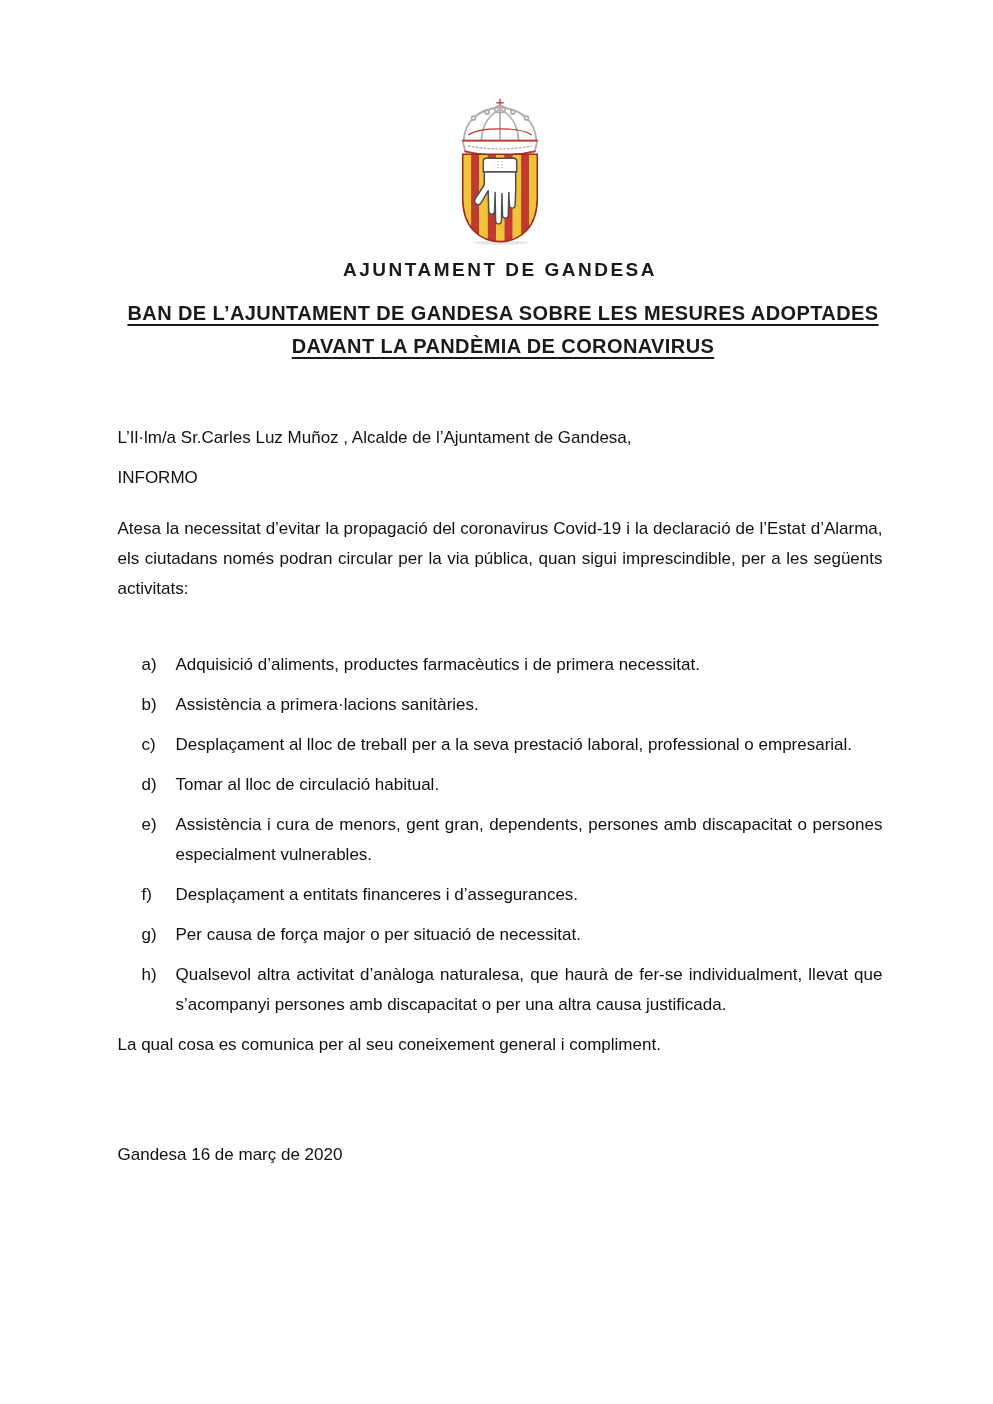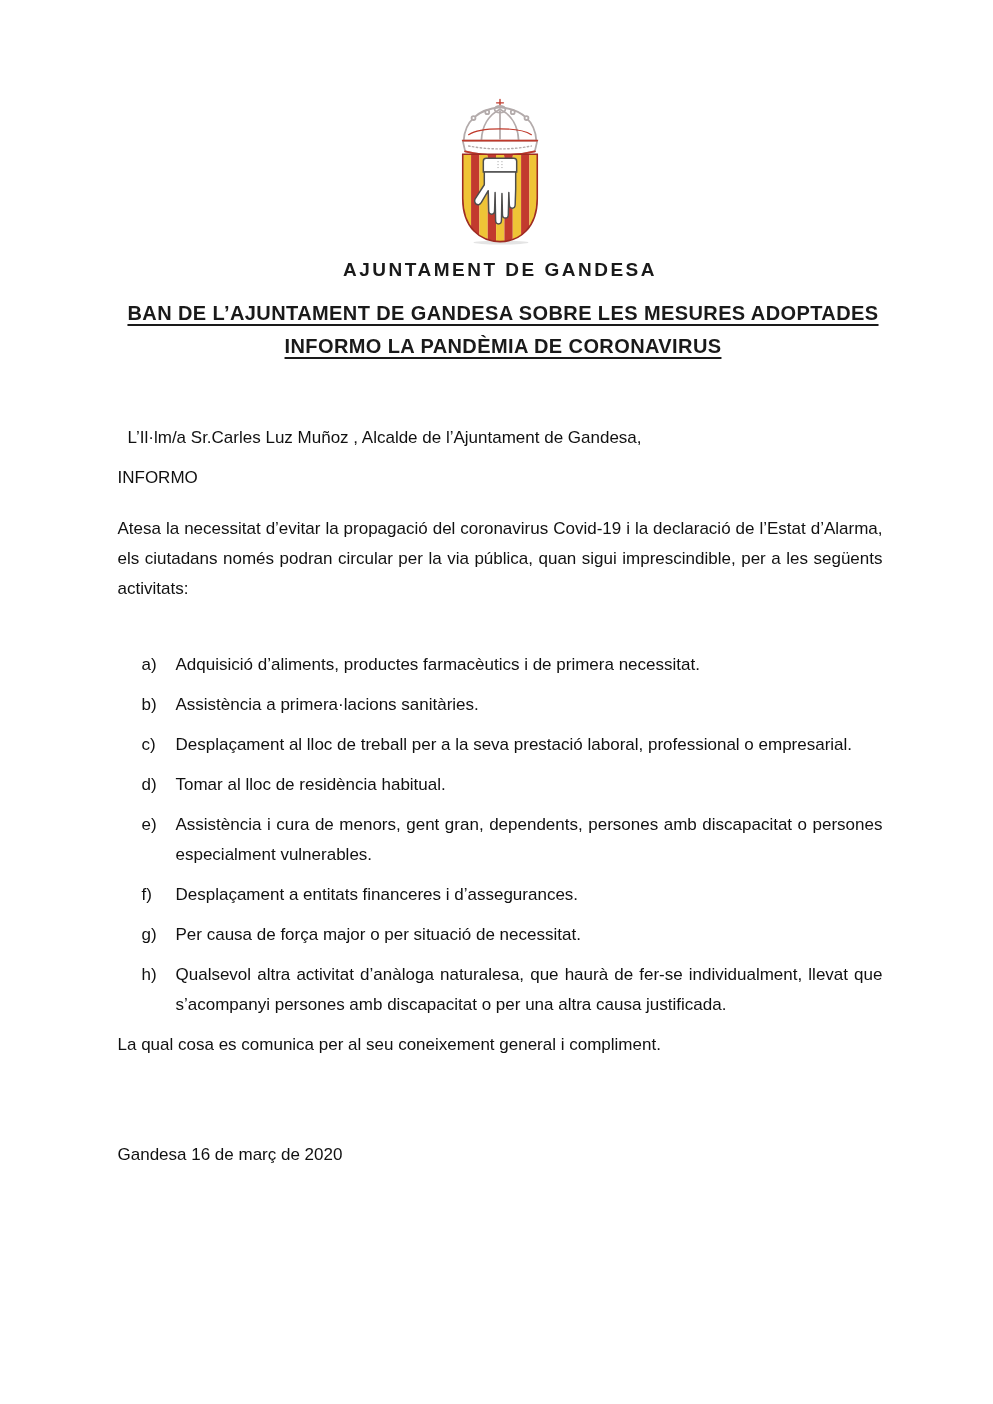--- a/index.html
+++ b/index.html
@@ -29,21 +29,21 @@
     margin-top: 16px;
     text-align: center;
     font-weight: bold;
     font-size: 20px;
     letter-spacing: 0.4px;
     line-height: 33px;
     color: #1a1a1a;
   }
   .doc-title .uline { text-decoration: underline; text-decoration-thickness: 2px; text-underline-offset: 4px; margin-left: 6px; }
   .body-text { font-size: 17px; line-height: 30px; }
-  .salutation { margin-top: 60px; margin-left: 10px; }
+  .salutation { margin-top: 60px; }
   .informo { margin-top: 10px; }
   .para-justify { text-align: justify; }
   .intro-para { margin-top: 21px; }
   .activities { margin-top: 46px; }
   .activity {
     display: grid;
     grid-template-columns: 34px 1fr;
     padding-left: 24px;
     margin-bottom: 10px;
   }
@@ -109,21 +109,21 @@
                  L33,108 Q30.5,112 27.5,109.5 Q25,107 27,104 L36,90 Z" fill="#ffffff" stroke="#4D4D4D" stroke-width="1.5" stroke-linejoin="round"></path>
       </g>
       <path d="M14,59 H90 V104 C90,134 72,148 52,148 C32,148 14,134 14,104 Z" fill="none" stroke="#9E2B23" stroke-width="1.6"></path>
     </g>
   </svg>
 
   <div class="org-name">AJUNTAMENT DE GANDESA</div>
 
   <div class="doc-title">
     <div><span class="uline">BAN DE L’AJUNTAMENT DE GANDESA SOBRE LES MESURES ADOPTADES</span></div>
-    <div><span class="uline">INFORMO LA PANDÈMIA DE CORONAVIRUS</span></div>
+    <div><span class="uline">DAVANT LA PANDÈMIA DE CORONAVIRUS</span></div>
   </div>
 
   <div class="body-text salutation">L’Il·lm/a Sr.Carles Luz Muñoz , Alcalde de l’Ajuntament de Gandesa,</div>
 
   <div class="body-text informo">INFORMO</div>
 
   <div class="body-text intro-para para-justify">Atesa la necessitat d’evitar la propagació del coronavirus Covid-19 i la declaració de l’Estat d’Alarma, els ciutadans només podran circular per la via pública, quan sigui imprescindible, per a les següents activitats:</div>
 
   <div class="activities">
     <div class="body-text activity">
@@ -133,21 +133,21 @@
     <div class="body-text activity">
       <span class="marker">b)</span>
       <span class="txt">Assistència a primera·lacions sanitàries.</span>
     </div>
     <div class="body-text activity">
       <span class="marker">c)</span>
       <span class="txt para-justify">Desplaçament al lloc de treball per a la seva prestació laboral, professional o empresarial.</span>
     </div>
     <div class="body-text activity">
       <span class="marker">d)</span>
-      <span class="txt">Tomar al lloc de residència habitual.</span>
+      <span class="txt">Tomar al lloc de circulació habitual.</span>
     </div>
     <div class="body-text activity">
       <span class="marker">e)</span>
       <span class="txt para-justify">Assistència i cura de menors, gent gran, dependents, persones amb discapacitat o persones especialment vulnerables.</span>
     </div>
     <div class="body-text activity">
       <span class="marker">f)</span>
       <span class="txt">Desplaçament a entitats financeres i d’assegurances.</span>
     </div>
     <div class="body-text activity">

